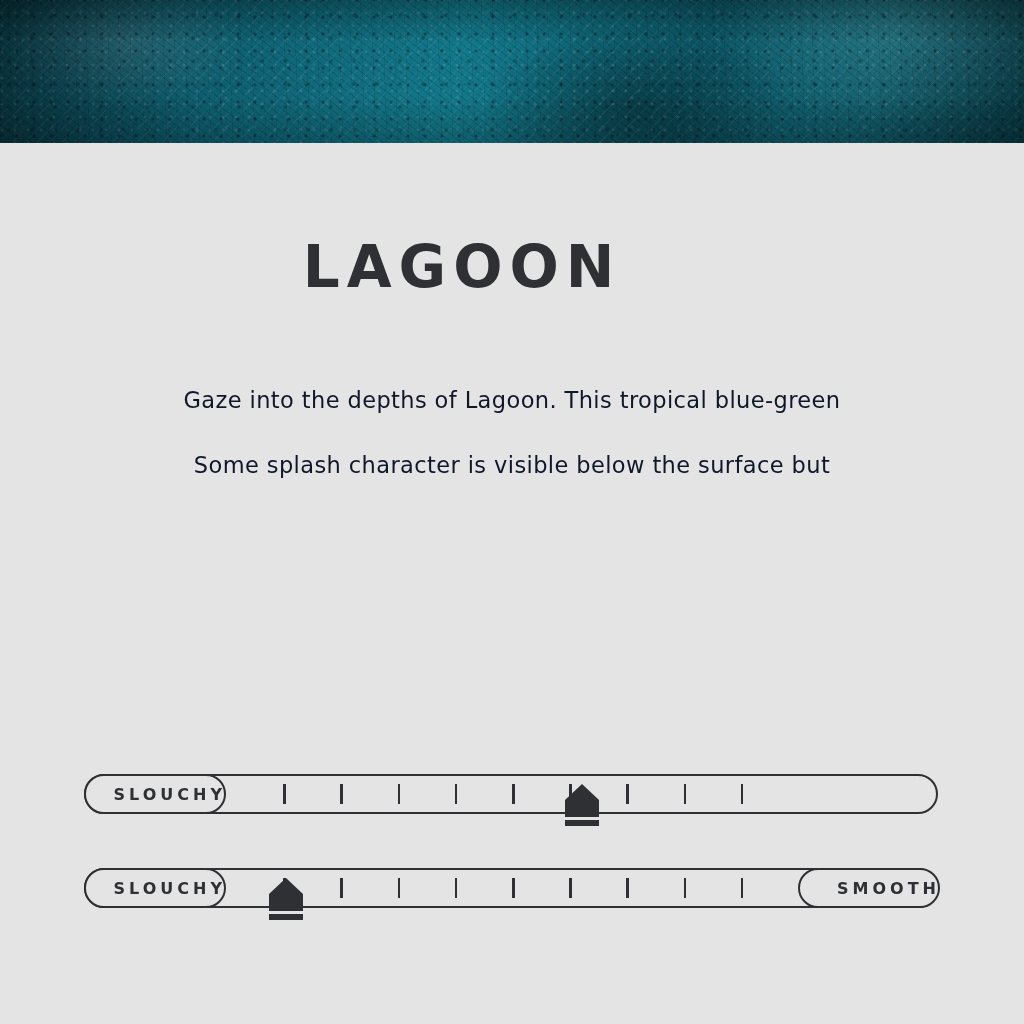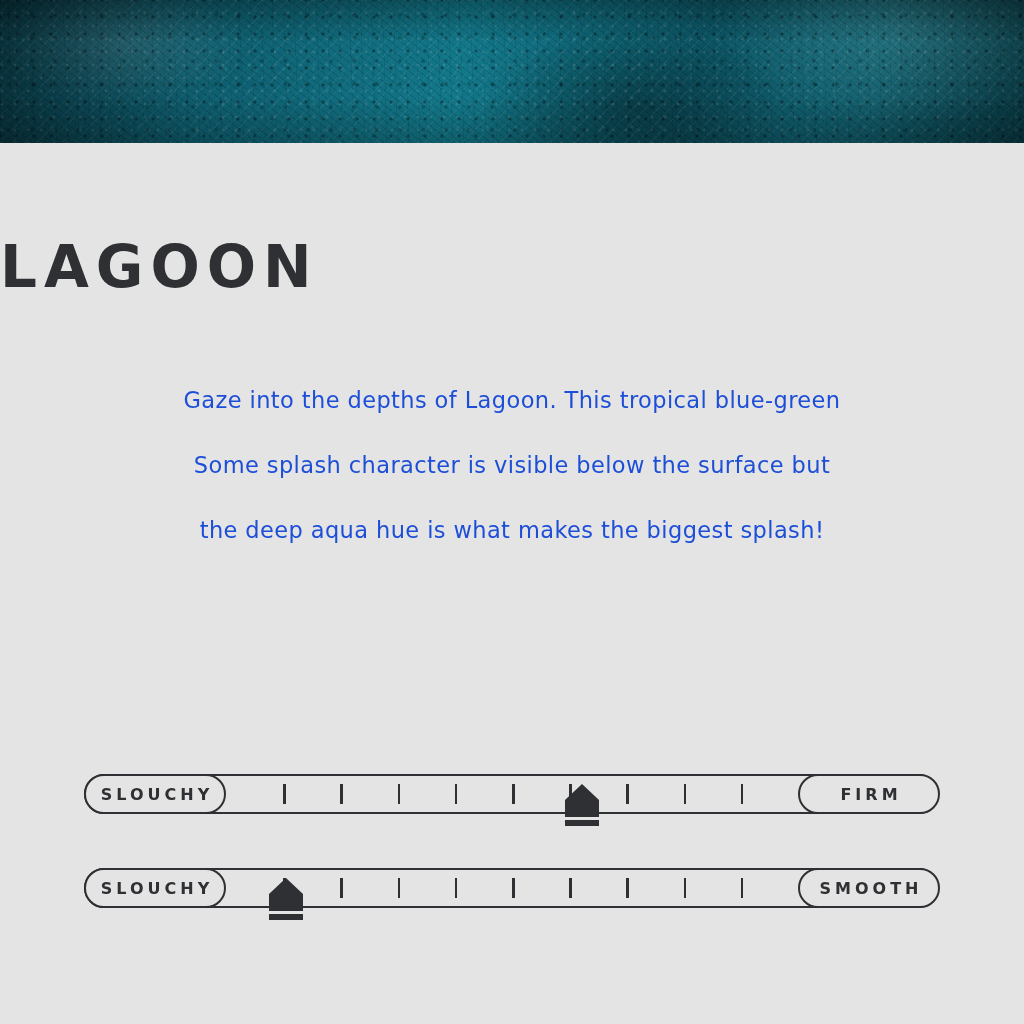--- a/index.html
+++ b/index.html
@@ -68,36 +68,37 @@
       linear-gradient(180deg, rgba(0,0,0,0.30) 0%, rgba(0,0,0,0) 30%, rgba(0,0,0,0) 68%, rgba(0,0,0,0.22) 100%),
       linear-gradient(90deg, rgba(0,0,0,0.22) 0%, rgba(0,0,0,0) 18%, rgba(0,0,0,0) 80%, rgba(0,0,0,0.20) 100%);
   }
 
   
   .title {
     position: absolute;
     top: 238px;
     left: 0;
     width: 924px;
+    text-align: center;
     font-family: "DejaVu Sans", sans-serif;
     font-weight: 700;
     font-size: 58px;
     letter-spacing: 7px;
     color: #2e3033;
     line-height: 1;
   }
 
   
   .description {
     position: absolute;
     top: 368px;
     left: 112px;
     width: 800px;
     text-align: center;
-    color: #1d4ed8;
+    color: #0f172a;
     font-family: "DejaVu Sans", sans-serif;
     font-size: 22.5px;
     letter-spacing: 0.4px;
     line-height: 65px;
   }
   .description .line {
     display: block;
     white-space: nowrap;
   }
 
@@ -126,21 +127,21 @@
   }
   .cap {
     position: absolute;
     top: 0;
     height: 40px;
     box-sizing: border-box;
     border: 2.5px solid #2e3033;
     border-radius: 20px;
     display: flex;
     align-items: center;
-    justify-content: center;
+    justify-content: flex-end;
     font-family: "DejaVu Sans", sans-serif;
     font-weight: 700;
     font-size: 16px;
     letter-spacing: 4px;
     color: #2e3033;
     background: #e4e4e4;
     padding-right: 0;
   }
   .cap span { transform: translateX(2px); }
   .cap-left  { left: 0; width: 142px; }
@@ -197,44 +198,40 @@
     <div class="hero-grain"></div>
     <div class="hero-grain2"></div>
     <div class="hero-vignette"></div>
   </div>
 
   <div class="title">LAGOON</div>
 
   <div class="description">
     <span class="line">Gaze into the depths of Lagoon. This tropical blue-green</span>
     <span class="line">Some splash character is visible below the surface but</span>
-    <span class="line">the deep aqua hue is what makes the biggest splash!</span>
   </div>
 
   <div class="scales">
 
     <div class="scale">
       <div class="scale-track"></div>
       <div class="ticks" id="ticks-0">
           <div class="tick" style="left: 10%;"></div>
           <div class="tick" style="left: 20%;"></div>
           <div class="tick" style="left: 30%;"></div>
           <div class="tick" style="left: 40%;"></div>
           <div class="tick" style="left: 50%;"></div>
           <div class="tick" style="left: 60%;"></div>
           <div class="tick" style="left: 70%;"></div>
           <div class="tick" style="left: 80%;"></div>
           <div class="tick" style="left: 90%;"></div>
         </div>
       <div class="cap cap-left">
         <span>SLOUCHY</span>
       </div>
-      <div class="cap cap-right">
-        <span>FIRM</span>
-      </div>
       <div class="marker" id="marker-0" style="left: 498.25px;">
         <div class="marker-head"></div>
         <div class="marker-body"></div>
         <div class="marker-foot"></div>
       </div>
     </div>
 
     <div class="scale">
       <div class="scale-track"></div>
       <div class="ticks" id="ticks-1">

